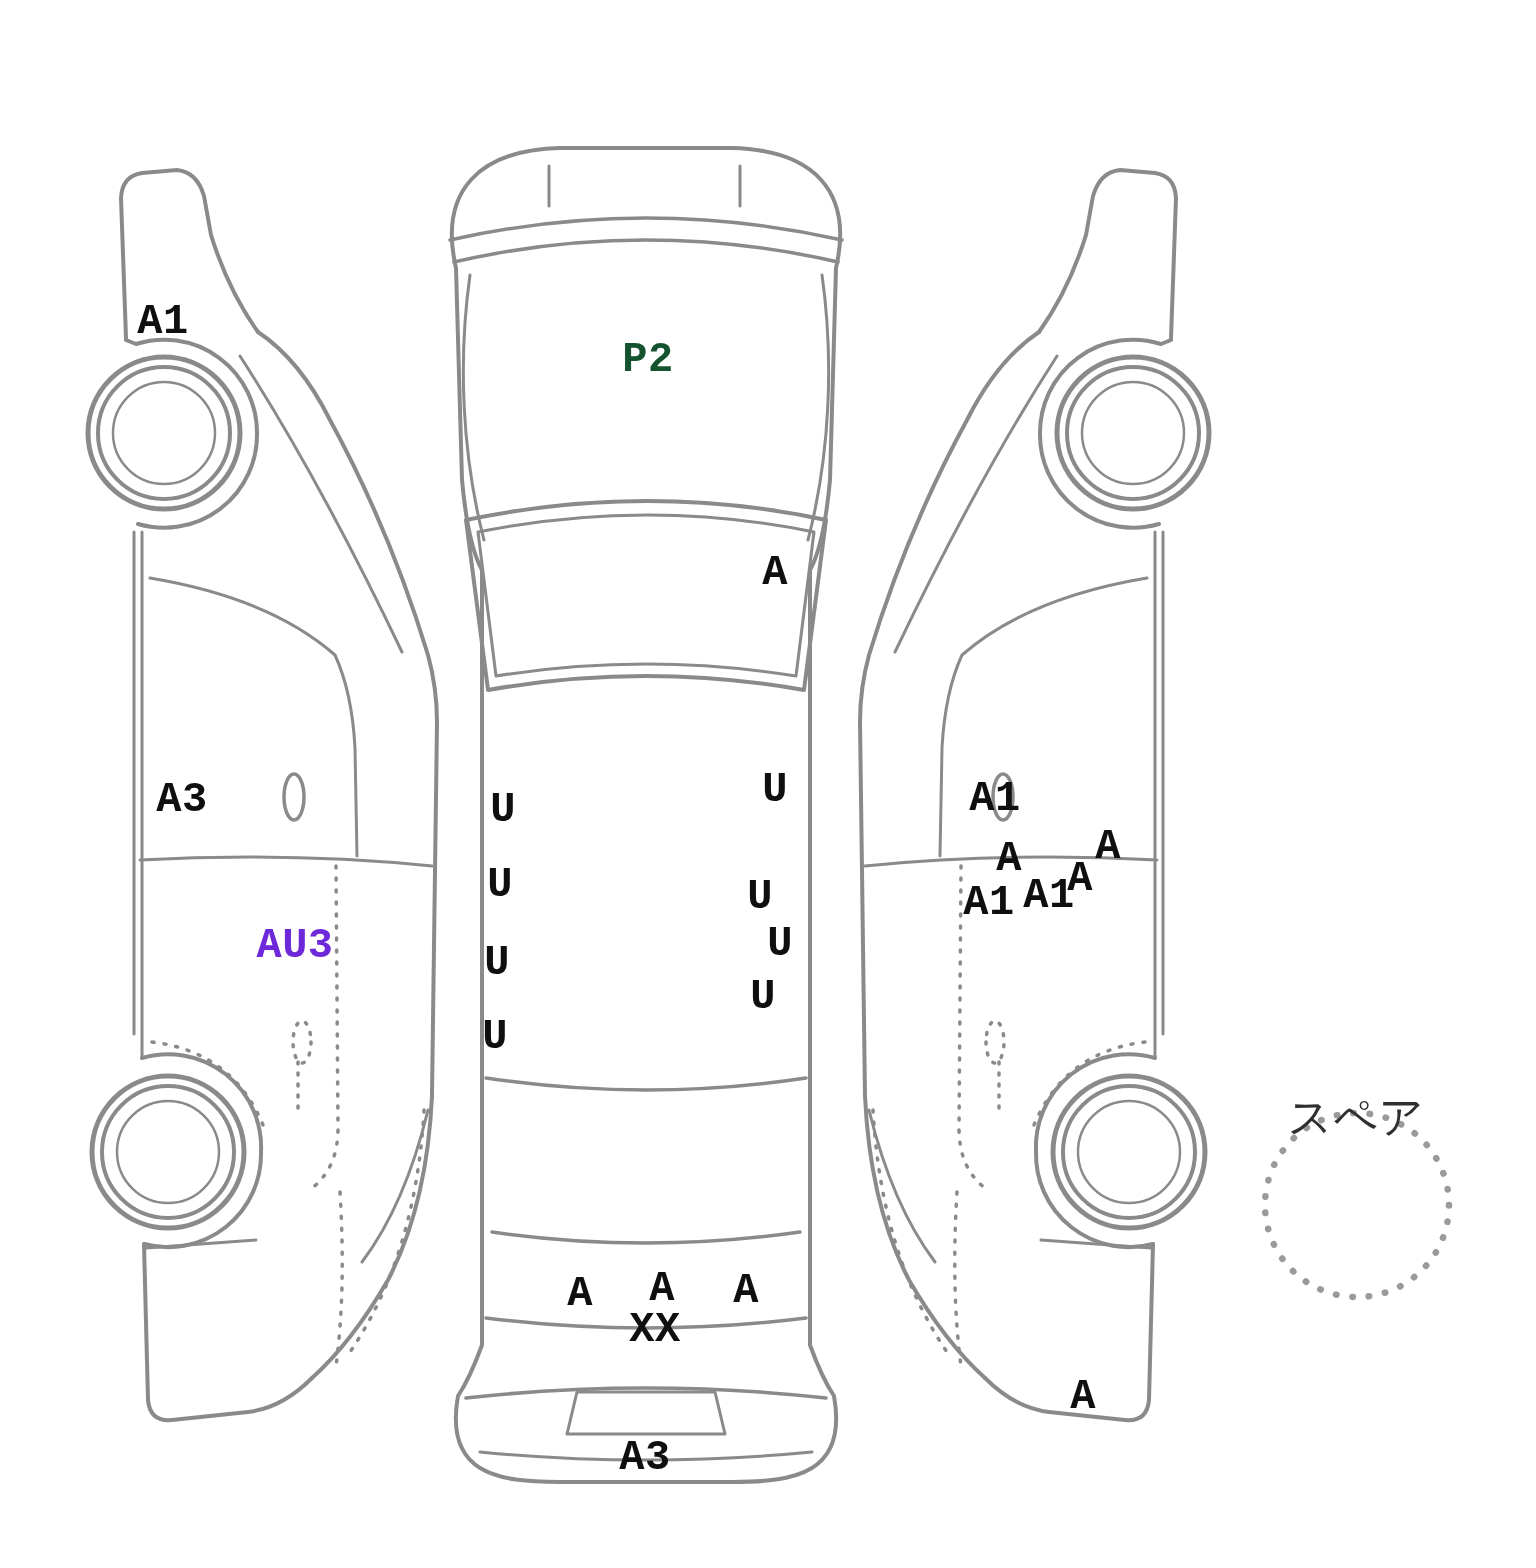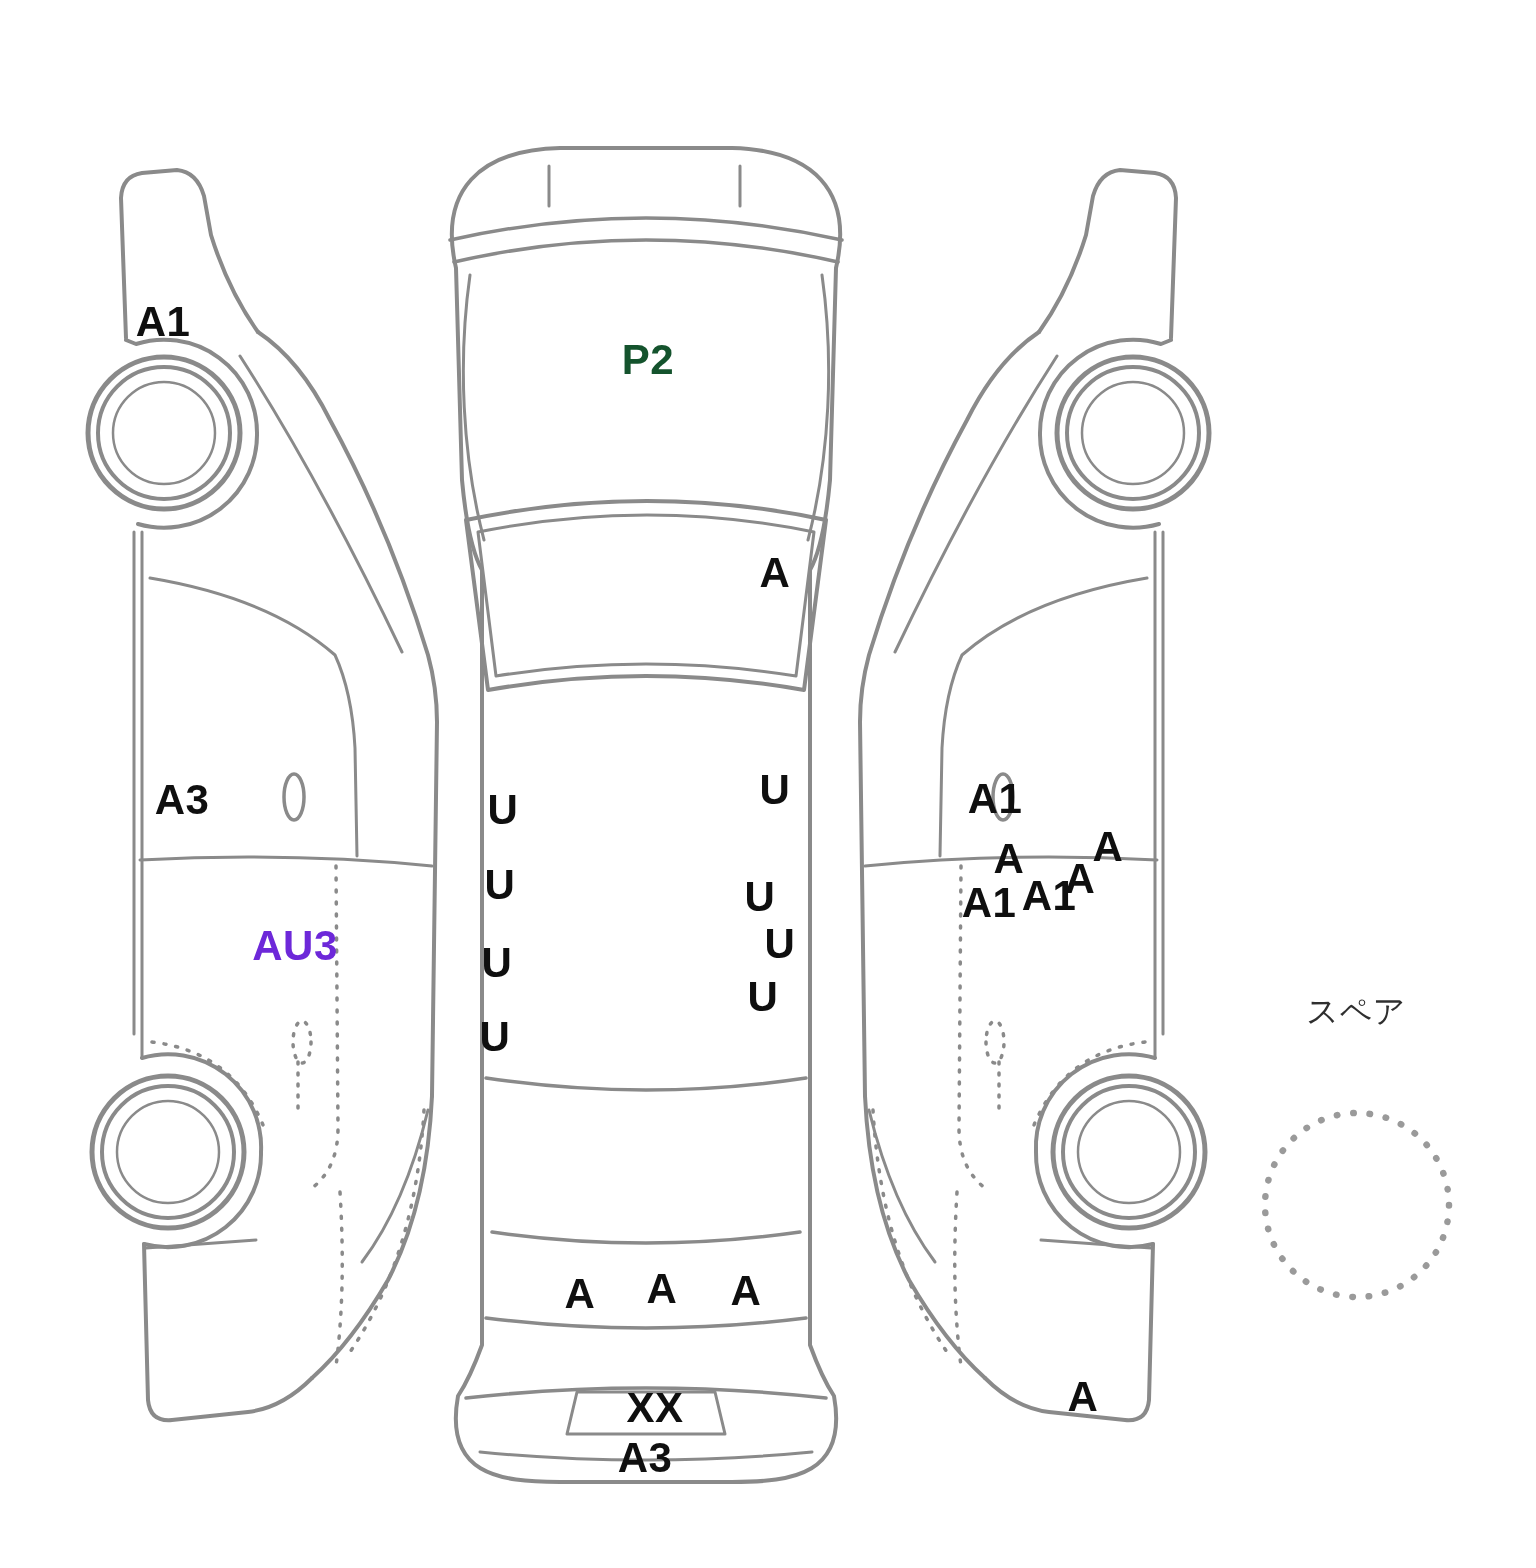--- a/index.html
+++ b/index.html
@@ -9,20 +9,21 @@
     width: 1536px;
     height: 1568px;
     overflow: hidden;
     font-family: "Liberation Sans", "DejaVu Sans", sans-serif;
   }
   #canvas {
     position: relative;
     width: 1536px;
     height: 1568px;
     background: #ffffff;
+    font-family: Liberation Mono, monospace;
   }
   #diagram-svg {
     position: absolute;
     inset: 0;
     width: 100%;
     height: 100%;
   }
   #labels-layer {
     position: absolute;
     inset: 0;
@@ -166,19 +167,19 @@
       <div class="damage-label" style="left: 989px; top: 903px; color: rgb(15, 15, 15);">A1</div>
       <div class="damage-label" style="left: 1049px; top: 896px; color: rgb(15, 15, 15);">A1</div>
       <div class="damage-label" style="left: 295px; top: 946px; color: #6d28d9;">AU3</div>
       <div class="damage-label" style="left: 497px; top: 963px; color: rgb(15, 15, 15);">U</div>
       <div class="damage-label" style="left: 780px; top: 944px; color: rgb(15, 15, 15);">U</div>
       <div class="damage-label" style="left: 763px; top: 997px; color: rgb(15, 15, 15);">U</div>
       <div class="damage-label" style="left: 495px; top: 1037px; color: rgb(15, 15, 15);">U</div>
       <div class="damage-label" style="left: 580px; top: 1294px; color: rgb(15, 15, 15);">A</div>
       <div class="damage-label" style="left: 662px; top: 1289px; color: rgb(15, 15, 15);">A</div>
       <div class="damage-label" style="left: 746px; top: 1291px; color: rgb(15, 15, 15);">A</div>
-      <div class="damage-label" style="left: 655px; top: 1408px; color: rgb(15, 15, 15);">XX</div>
+      <div class="damage-label" style="left: 655px; top: 1330px; color: rgb(15, 15, 15);">XX</div>
       <div class="damage-label" style="left: 1083px; top: 1397px; color: rgb(15, 15, 15);">A</div>
       <div class="damage-label" style="left: 645px; top: 1458px; color: rgb(15, 15, 15);">A3</div>
-      <div class="damage-label" style="left: 1356px; top: 1012px; color: rgb(47, 47, 47); font-size: 32px; font-weight: 500;">スペア</div>
+      <div class="damage-label" style="left: 1356px; top: 1117px; color: rgb(47, 47, 47); font-size: 44px; font-weight: 500;">スペア</div>
     </div>
 
 </div>
 
 </body></html>

